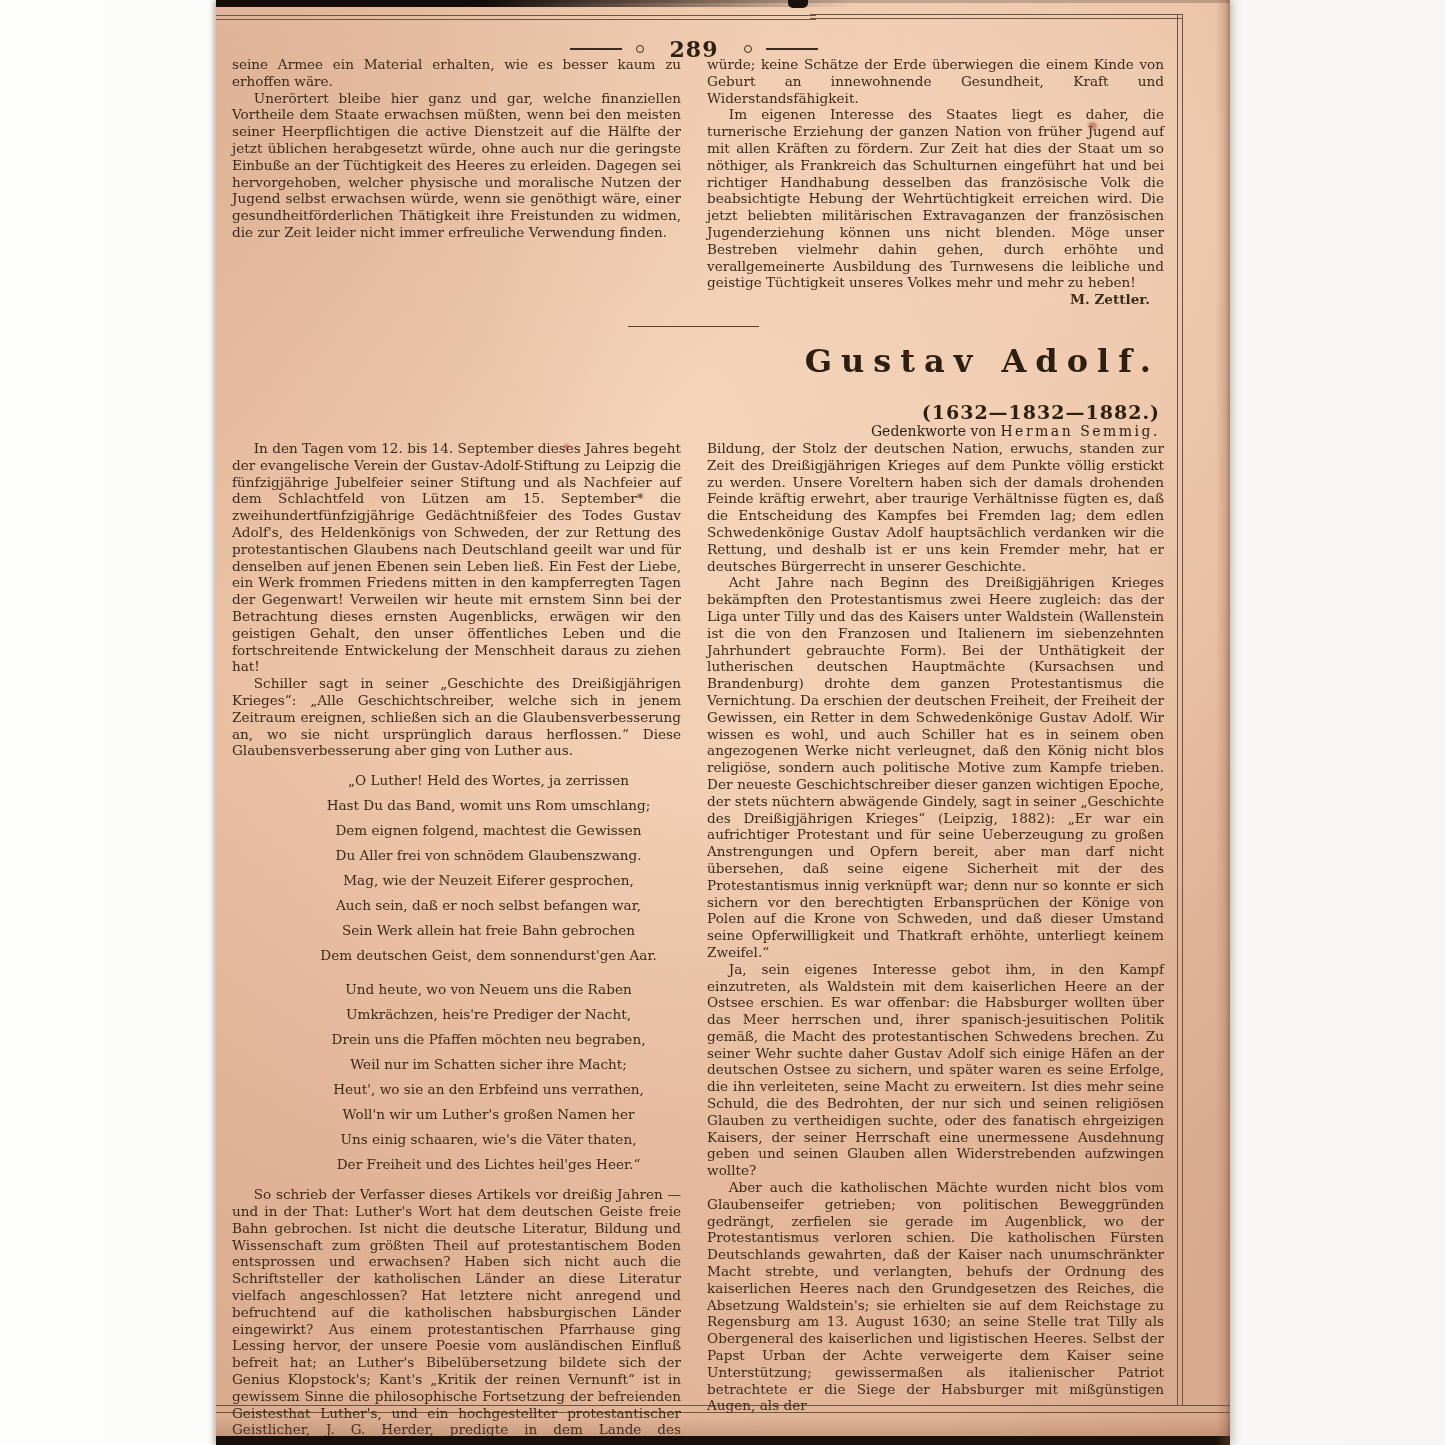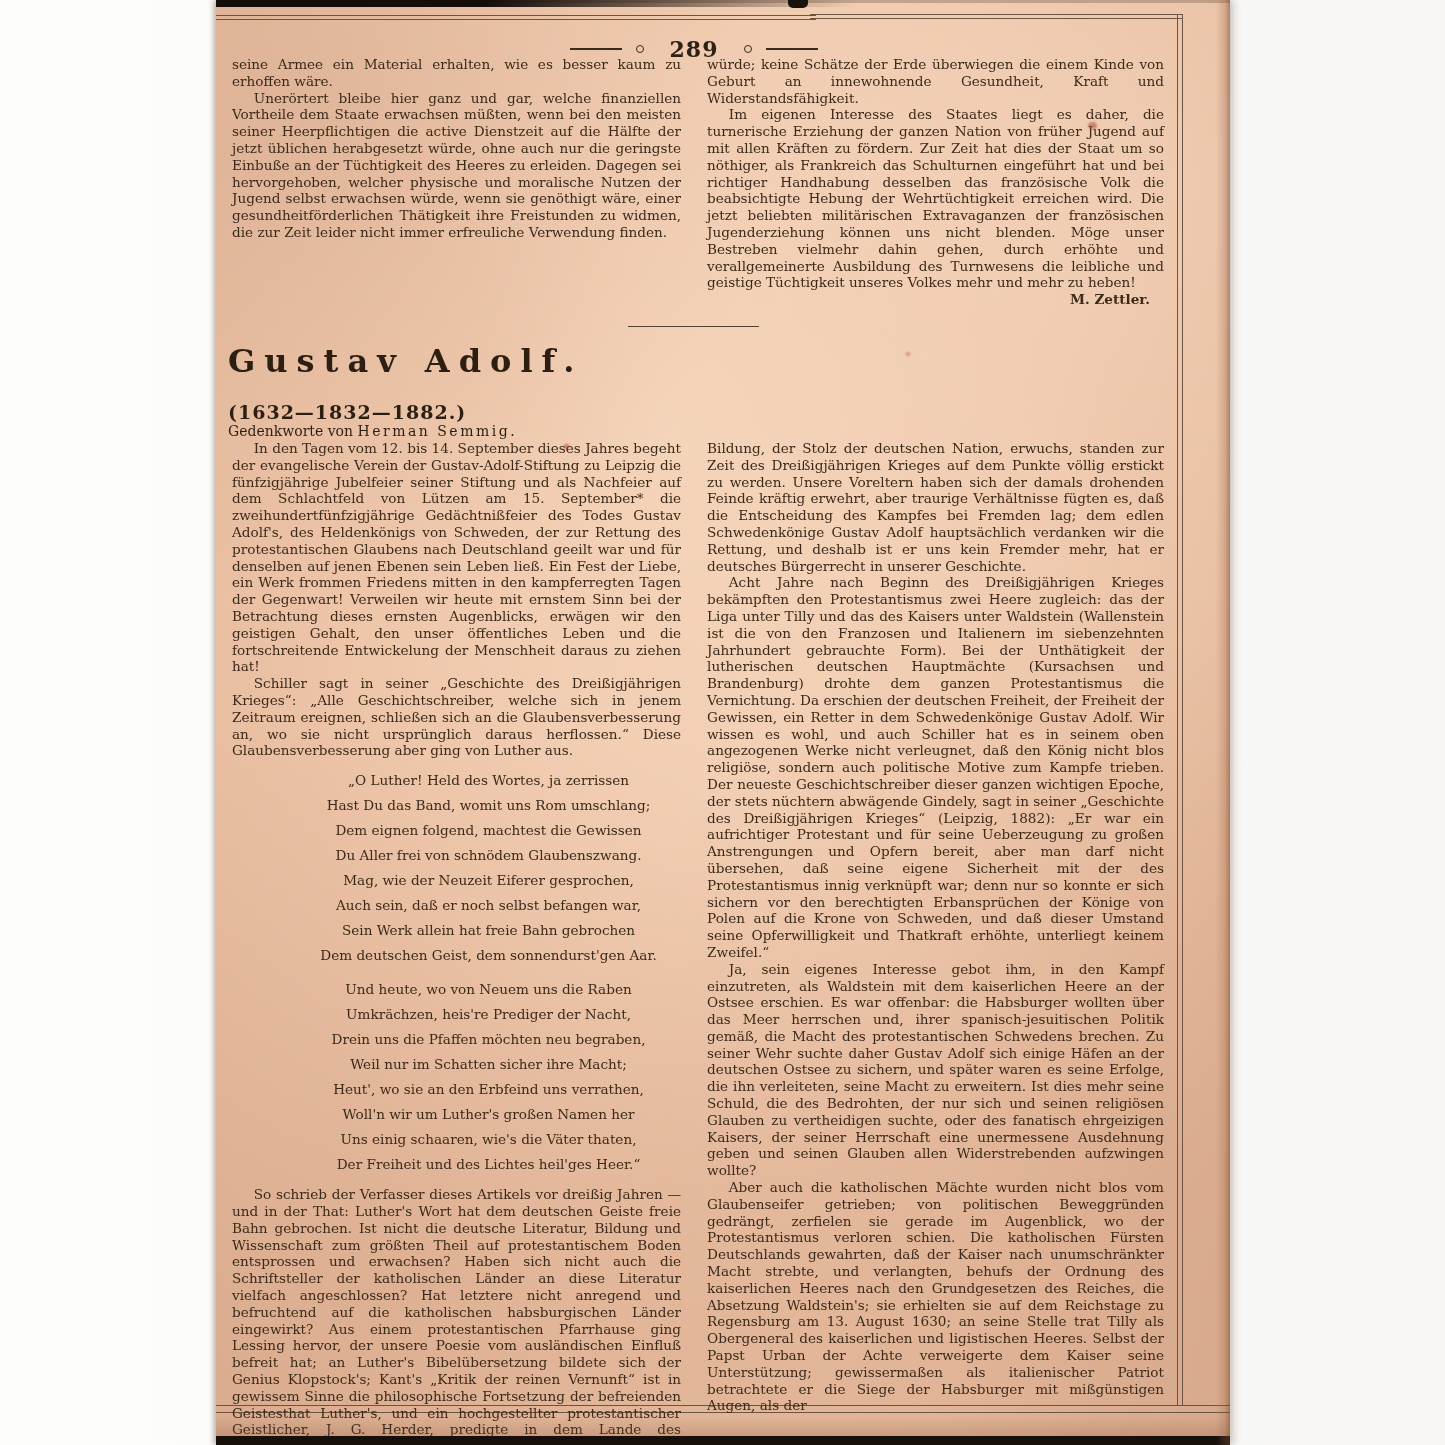--- a/index.html
+++ b/index.html
@@ -60,21 +60,21 @@
   .cols-main{top:440px;}
   .col{text-align:justify;font-size:13.6px;line-height:16.8px;color:#3b2a1a;}
   .col-left{width:455px;}
   .col-right{width:463px;}
   .col p{margin:0;hyphens:auto;}
   .indent{text-indent:1.6em;}
   .author{text-align:right;padding-right:14px;font-weight:bold;}
   
   .separator{position:absolute;top:326px;left:412px;width:131px;height:0;border-top:1px solid #54422e;}
   
-  .title-block{position:absolute;top:341px;left:12px;width:932px;text-align:left;color:#2c1f12;}
+  .title-block{position:absolute;top:341px;left:12px;width:932px;text-align:right;color:#2c1f12;}
   .title-block h1{margin:0;font-size:32px;font-weight:bold;letter-spacing:9px;line-height:40px;}
   .dates{font-size:19px;font-weight:bold;letter-spacing:1px;margin-top:20px;}
   .byline{font-size:14px;margin-top:0;}
   .byline-name{letter-spacing:2.5px;}
   
   .poem{white-space:pre-line;text-align:center;margin:9px 0 9px 64px;line-height:25px;}
   
   .footnote{position:relative;margin-top:16px !important;font-size:12.2px;line-height:13px;}
   .fsig{position:absolute;right:2px;bottom:0;font-weight:bold;white-space:nowrap;}
   .fmark{font-weight:normal;font-size:10px;opacity:.55;}

